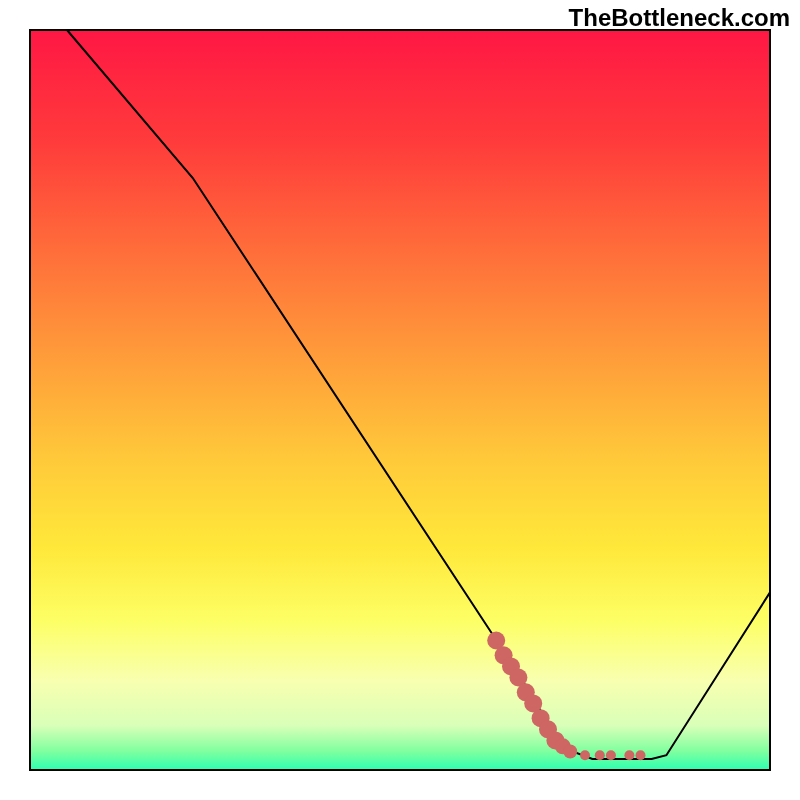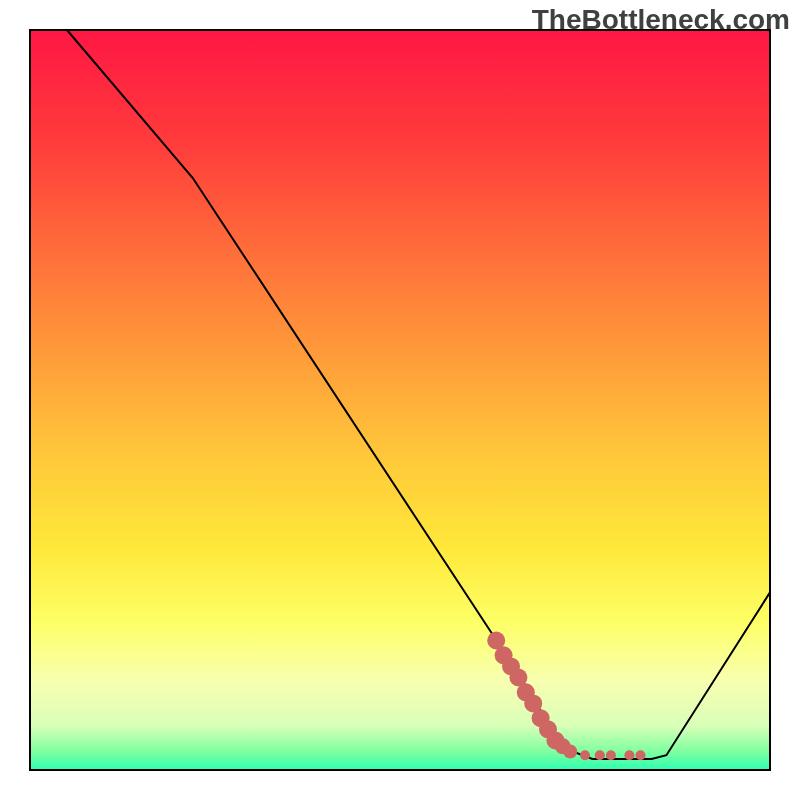--- a/index.html
+++ b/index.html
@@ -11,23 +11,23 @@
   .chart-container {
     position: relative;
     width: 800px;
     height: 800px;
     margin: 0;
   }
   .watermark {
     position: absolute;
     top: 4px;
     right: 10px;
-    font-size: 28px;
+    font-size: 24px;
     font-weight: bold;
-    color: #404040;
+    color: #000000;
     z-index: 10;
     text-align: center;
   }
   svg {
     display: block;
   }
 </style>
 </head>
 <body>
 

